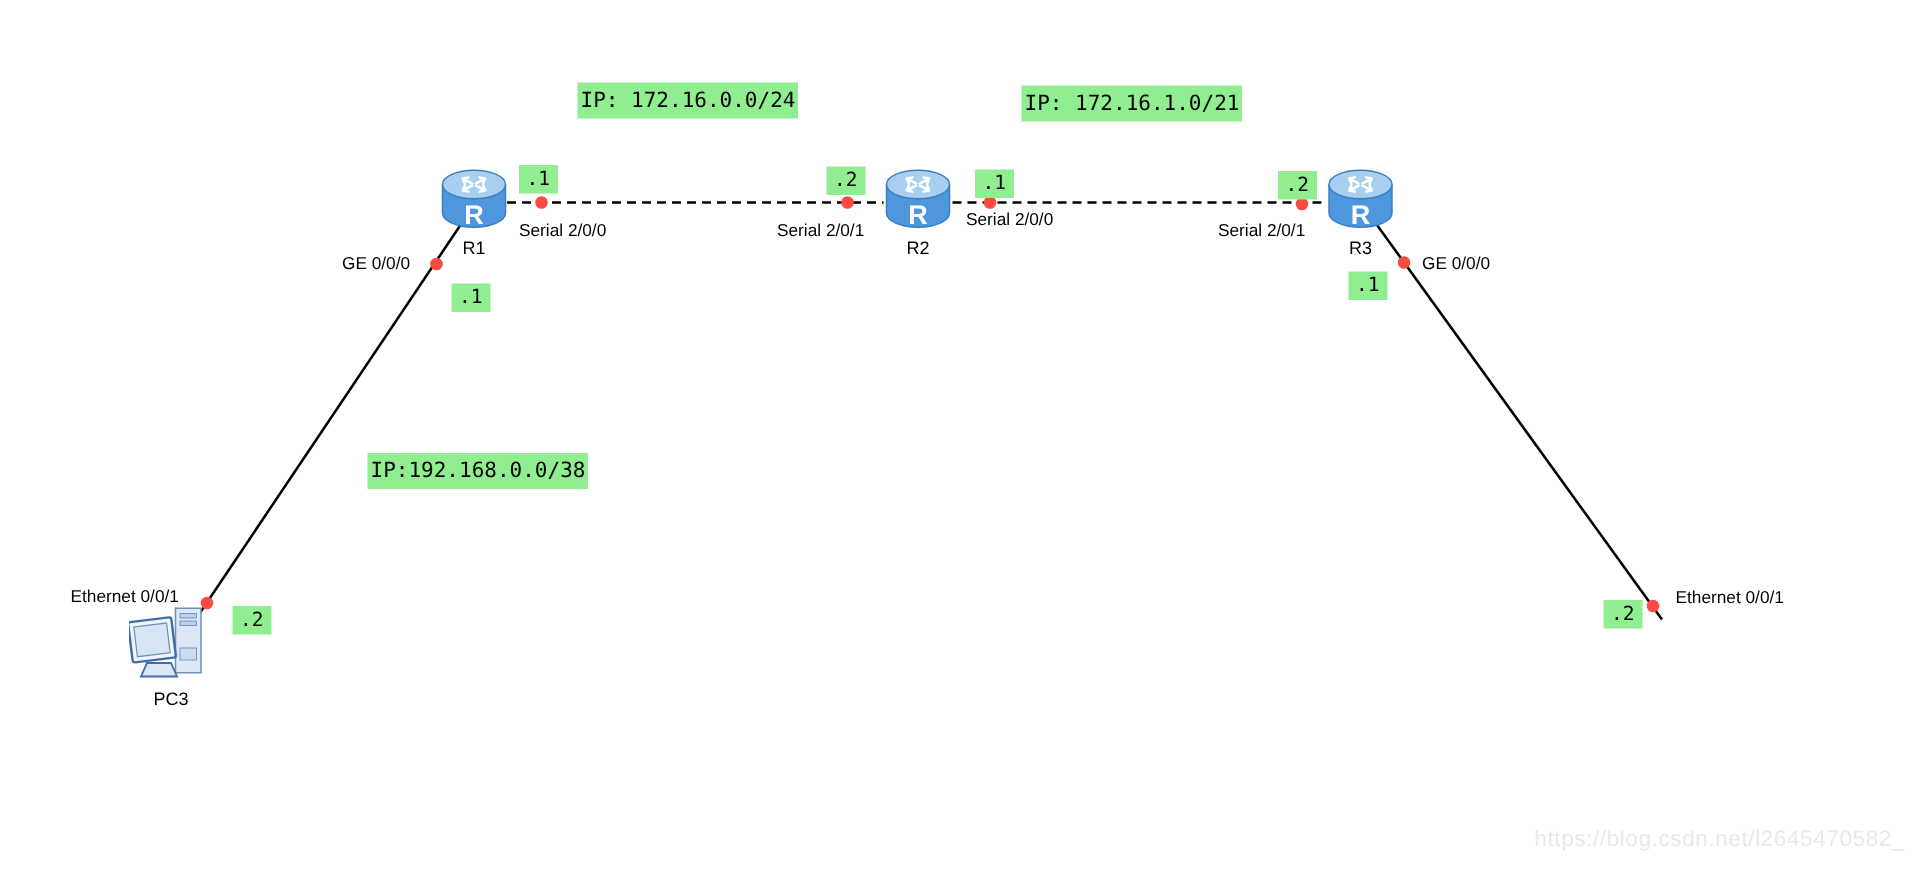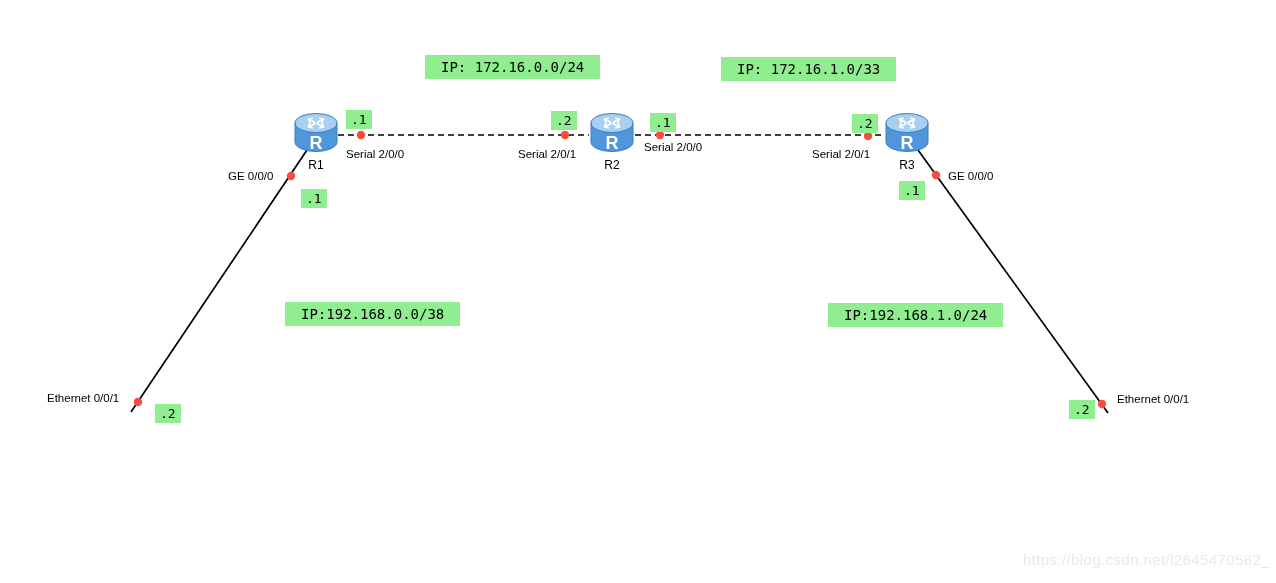--- a/index.html
+++ b/index.html
@@ -14,21 +14,21 @@
   }
   .iface-label{
     position:absolute;font:11.5px "Liberation Sans",sans-serif;color:#000;white-space:nowrap;
   }
   .addr-label{
     position:absolute;font:13px "DejaVu Sans Mono",monospace;color:#000;
     background:#90ee90;padding:1px 5px;white-space:nowrap;line-height:17px;
   }
   .subnet-label{
     position:absolute;font:14px "DejaVu Sans Mono",monospace;color:#000;
-    background:#90ee90;padding:3px 16px;white-space:nowrap;line-height:18px;margin-left:40px;
+    background:#90ee90;padding:3px 2px;white-space:nowrap;line-height:18px;
   }
   .watermark{
     position:absolute;right:6px;top:551px;font:15px "Liberation Sans",sans-serif;
     color:#e9e9e9;letter-spacing:.4px;white-space:nowrap;
   }
 </style>
 </head>
 <body>
 
 <div class="canvas">
@@ -94,20 +94,26 @@
   </div>
 
   <div class="device" style="left:884px;top:111px;width:46px">
     <svg width="46" height="44" viewBox="0 0 46 44">
       <use href="#router-shape"></use>
       <text x="23" y="38" text-anchor="middle" font-size="18" font-weight="bold" fill="#ffffff" font-family="Liberation Sans, sans-serif">R</text>
     </svg>
     <span class="device-label">R3</span>
   </div>
 
+  <div class="device" style="left:86px;top:404px;width:56px">
+    <svg width="56" height="52" viewBox="0 0 56 52">
+      <use href="#pc-shape"></use>
+    </svg>
+    <span class="device-label">PC3</span>
+  </div>
 
 
   <span class="iface-label" style="left:346px;top:148px">Serial 2/0/0</span>
   <span class="iface-label" style="left:518px;top:148px">Serial 2/0/1</span>
   <span class="iface-label" style="left:644px;top:141px">Serial 2/0/0</span>
   <span class="iface-label" style="left:812px;top:148px">Serial 2/0/1</span>
   <span class="iface-label" style="left:228px;top:170px">GE 0/0/0</span>
   <span class="iface-label" style="left:948px;top:170px">GE 0/0/0</span>
   <span class="iface-label" style="left:47px;top:392px">Ethernet 0/0/1</span>
   <span class="iface-label" style="left:1117px;top:393px">Ethernet 0/0/1</span>
@@ -115,19 +121,18 @@
   <span class="addr-label" style="left:346px;top:110px">.1</span>
   <span class="addr-label" style="left:551px;top:111px">.2</span>
   <span class="addr-label" style="left:650px;top:113px">.1</span>
   <span class="addr-label" style="left:852px;top:114px">.2</span>
   <span class="addr-label" style="left:301px;top:189px">.1</span>
   <span class="addr-label" style="left:899px;top:181px">.1</span>
   <span class="addr-label" style="left:155px;top:404px">.2</span>
   <span class="addr-label" style="left:1069px;top:400px">.2</span>
 
   <span class="subnet-label" style="left:385px;top:55px">IP: 172.16.0.0/24</span>
-  <span class="subnet-label" style="left:681px;top:57px">IP: 172.16.1.0/33</span>
+  <span class="subnet-label" style="left:681px;top:57px">IP: 172.16.1.0/21</span>
   <span class="subnet-label" style="left:245px;top:302px">IP:192.168.0.0/38</span>
-  <span class="subnet-label" style="left:788px;top:303px">IP:192.168.1.0/24</span>
 
   <span class="watermark">https://blog.csdn.net/l2645470582_</span>
 
 </div>
 
 </body></html>

